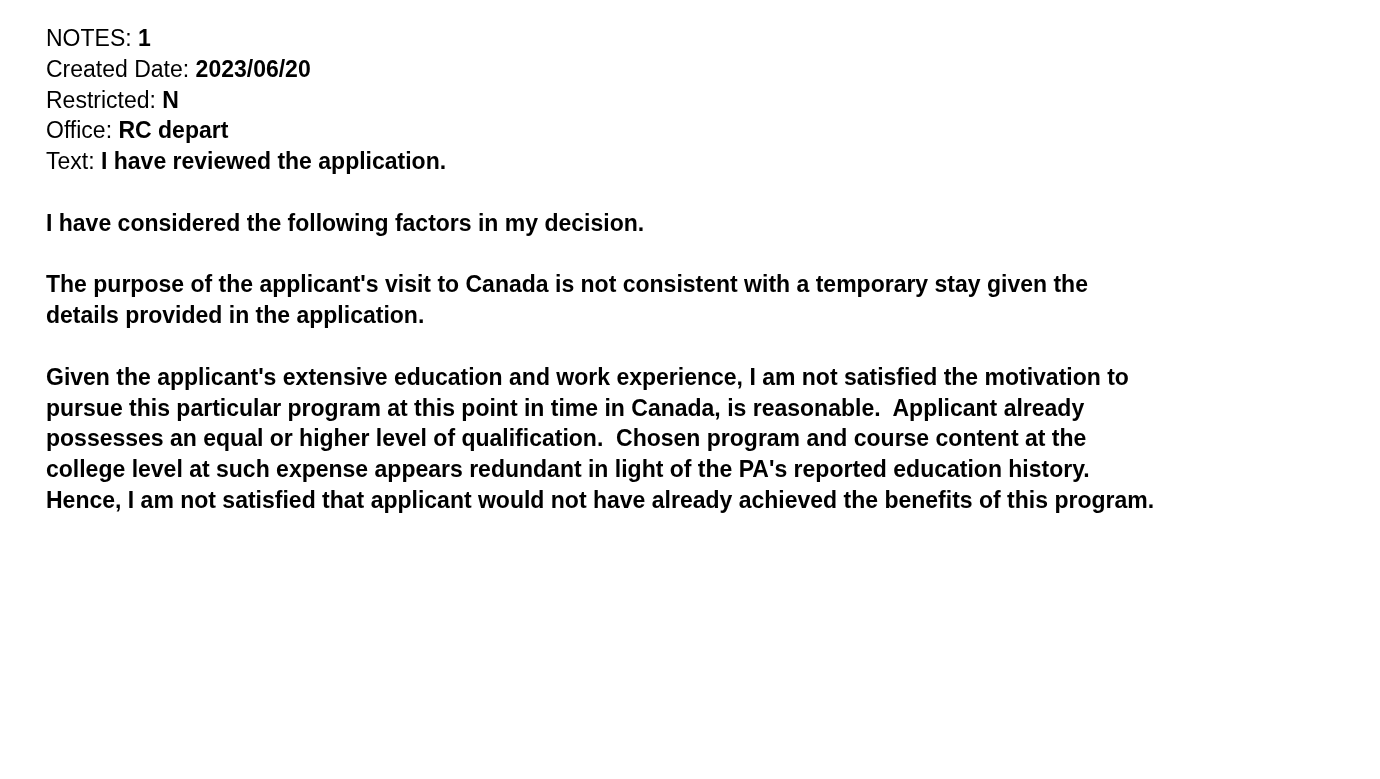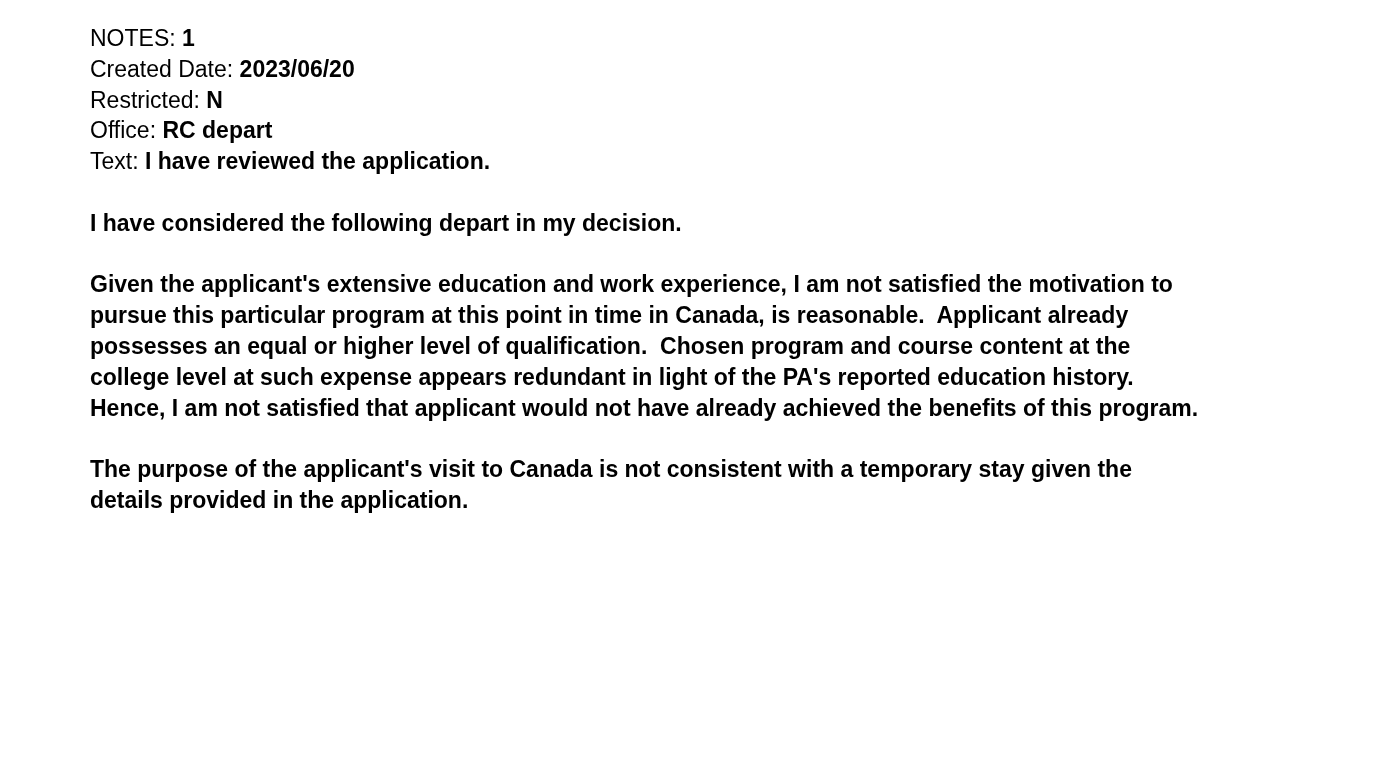--- a/index.html
+++ b/index.html
@@ -9,21 +9,21 @@
   body {
     width: 1380px;
     height: 779px;
     background: #ffffff;
     overflow: hidden;
   }
   .page {
     box-sizing: border-box;
     width: 1380px;
     height: 779px;
-    padding: 23px 28px 0 90px;
+    padding: 23px 28px 0 46px;
     font-family: "Liberation Sans", sans-serif;
     font-size: 23px;
     line-height: 30.8px;
     color: #000000;
   }
   .field {
     white-space: pre-wrap;
   }
   .field .label {
     font-weight: 400;
@@ -47,23 +47,23 @@
 
   <div class="metadata">
     <div class="field"><span class="label">NOTES: </span><span class="value">1</span></div>
     <div class="field"><span class="label">Created Date: </span><span class="value">2023/06/20</span></div>
     <div class="field"><span class="label">Restricted: </span><span class="value">N</span></div>
     <div class="field"><span class="label">Office: </span><span class="value">RC depart</span></div>
     <div class="field"><span class="label">Text: </span><span class="value">I have reviewed the application.</span></div>
   </div>
 
   <div class="body-text">
-    <div class="para">I have considered the following depart in my decision.</div>
+    <div class="para">I have considered the following factors in my decision.</div>
+    <div class="para">The purpose of the applicant's visit to Canada is not consistent with a temporary stay given the
+details provided in the application.</div>
     <div class="para">Given the applicant's extensive education and work experience, I am not satisfied the motivation to
 pursue this particular program at this point in time in Canada, is reasonable.  Applicant already
 possesses an equal or higher level of qualification.  Chosen program and course content at the
 college level at such expense appears redundant in light of the PA's reported education history.
 Hence, I am not satisfied that applicant would not have already achieved the benefits of this program.</div>
-    <div class="para">The purpose of the applicant's visit to Canada is not consistent with a temporary stay given the
-details provided in the application.</div>
   </div>
 
 </div>
 
 </body></html>

